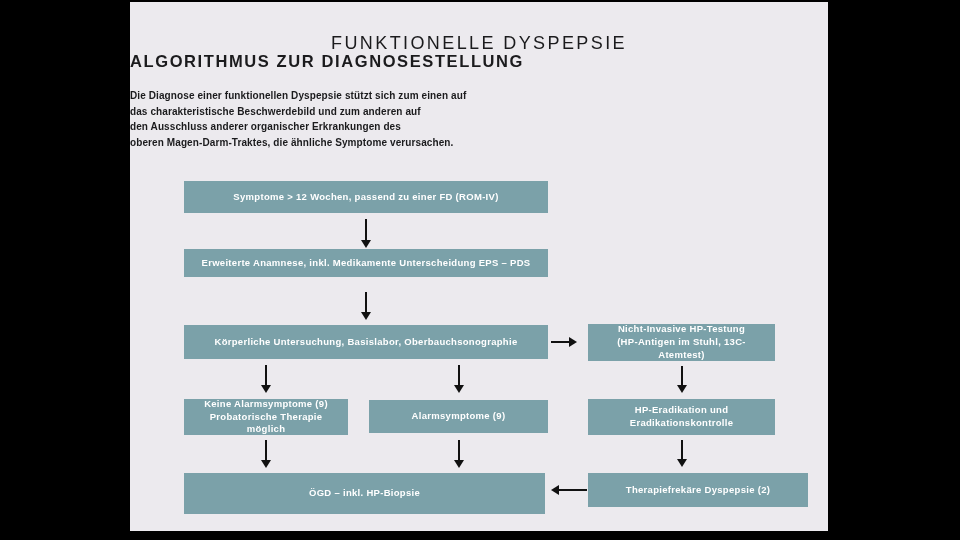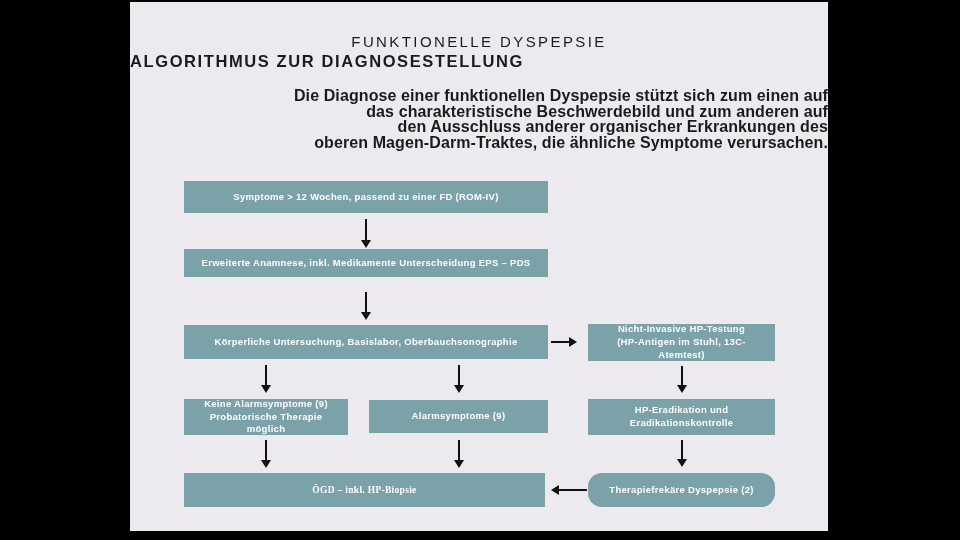--- a/index.html
+++ b/index.html
@@ -18,21 +18,21 @@
     width: 698px;
     height: 529px;
     background: #ECEAEE;
   }
   .title-1 {
     position: absolute;
     left: 130px;
     top: 33px;
     width: 698px;
     text-align: center;
-    font-size: 15px;
+    font-size: 18px;
     font-weight: 400;
     letter-spacing: 2.4px;
     color: #1B1B1D;
     white-space: nowrap;
   }
   .title-2 {
     position: absolute;
     left: 130px;
     top: 52px;
     width: 698px;
@@ -40,22 +40,22 @@
     font-weight: 700;
     letter-spacing: 1.6px;
     color: #1B1B1D;
     white-space: nowrap;
   }
   .intro {
     position: absolute;
     left: 130px;
     top: 88px;
     width: 698px;
-    text-align: right;
-    font-size: 16px;
+    text-align: left;
+    font-size: 10px;
     font-weight: 700;
     line-height: 15.7px;
     color: #1B1B1D;
     white-space: pre-line;
     letter-spacing: 0.1px;
   }
   .node {
     position: absolute;
     background: #7BA1A9;
     color: #FFFFFF;
@@ -72,22 +72,22 @@
     padding: 2px 8px;
   }
   
   .n1 { left: 184px; top: 181px; width: 364px; height: 32px; }
   .n2 { left: 184px; top: 249px; width: 364px; height: 28px; }
   .n3 { left: 184px; top: 325px; width: 364px; height: 34px; }
   .n4 { left: 588px; top: 324px; width: 187px; height: 37px; }
   .n5 { left: 184px; top: 399px; width: 164px; height: 36px; }
   .n6 { left: 369px; top: 400px; width: 179px; height: 33px; }
   .n7 { left: 588px; top: 399px; width: 187px; height: 36px; }
-  .n8 { left: 184px; top: 473px; width: 361px; height: 34px; font-family: Liberation Serif, serif; }
-  .n9 { left: 588px; top: 473px; width: 187px; height: 34px; border-radius: 14px; }
+  .n8 { left: 184px; top: 473px; width: 361px; height: 41px; }
+  .n9 { left: 588px; top: 473px; width: 220px; height: 34px; }
 
   
   .arr-v {
     position: absolute;
     width: 2.5px;
     background: #111;
   }
   .arr-v::after {
     content: "";
     position: absolute;

